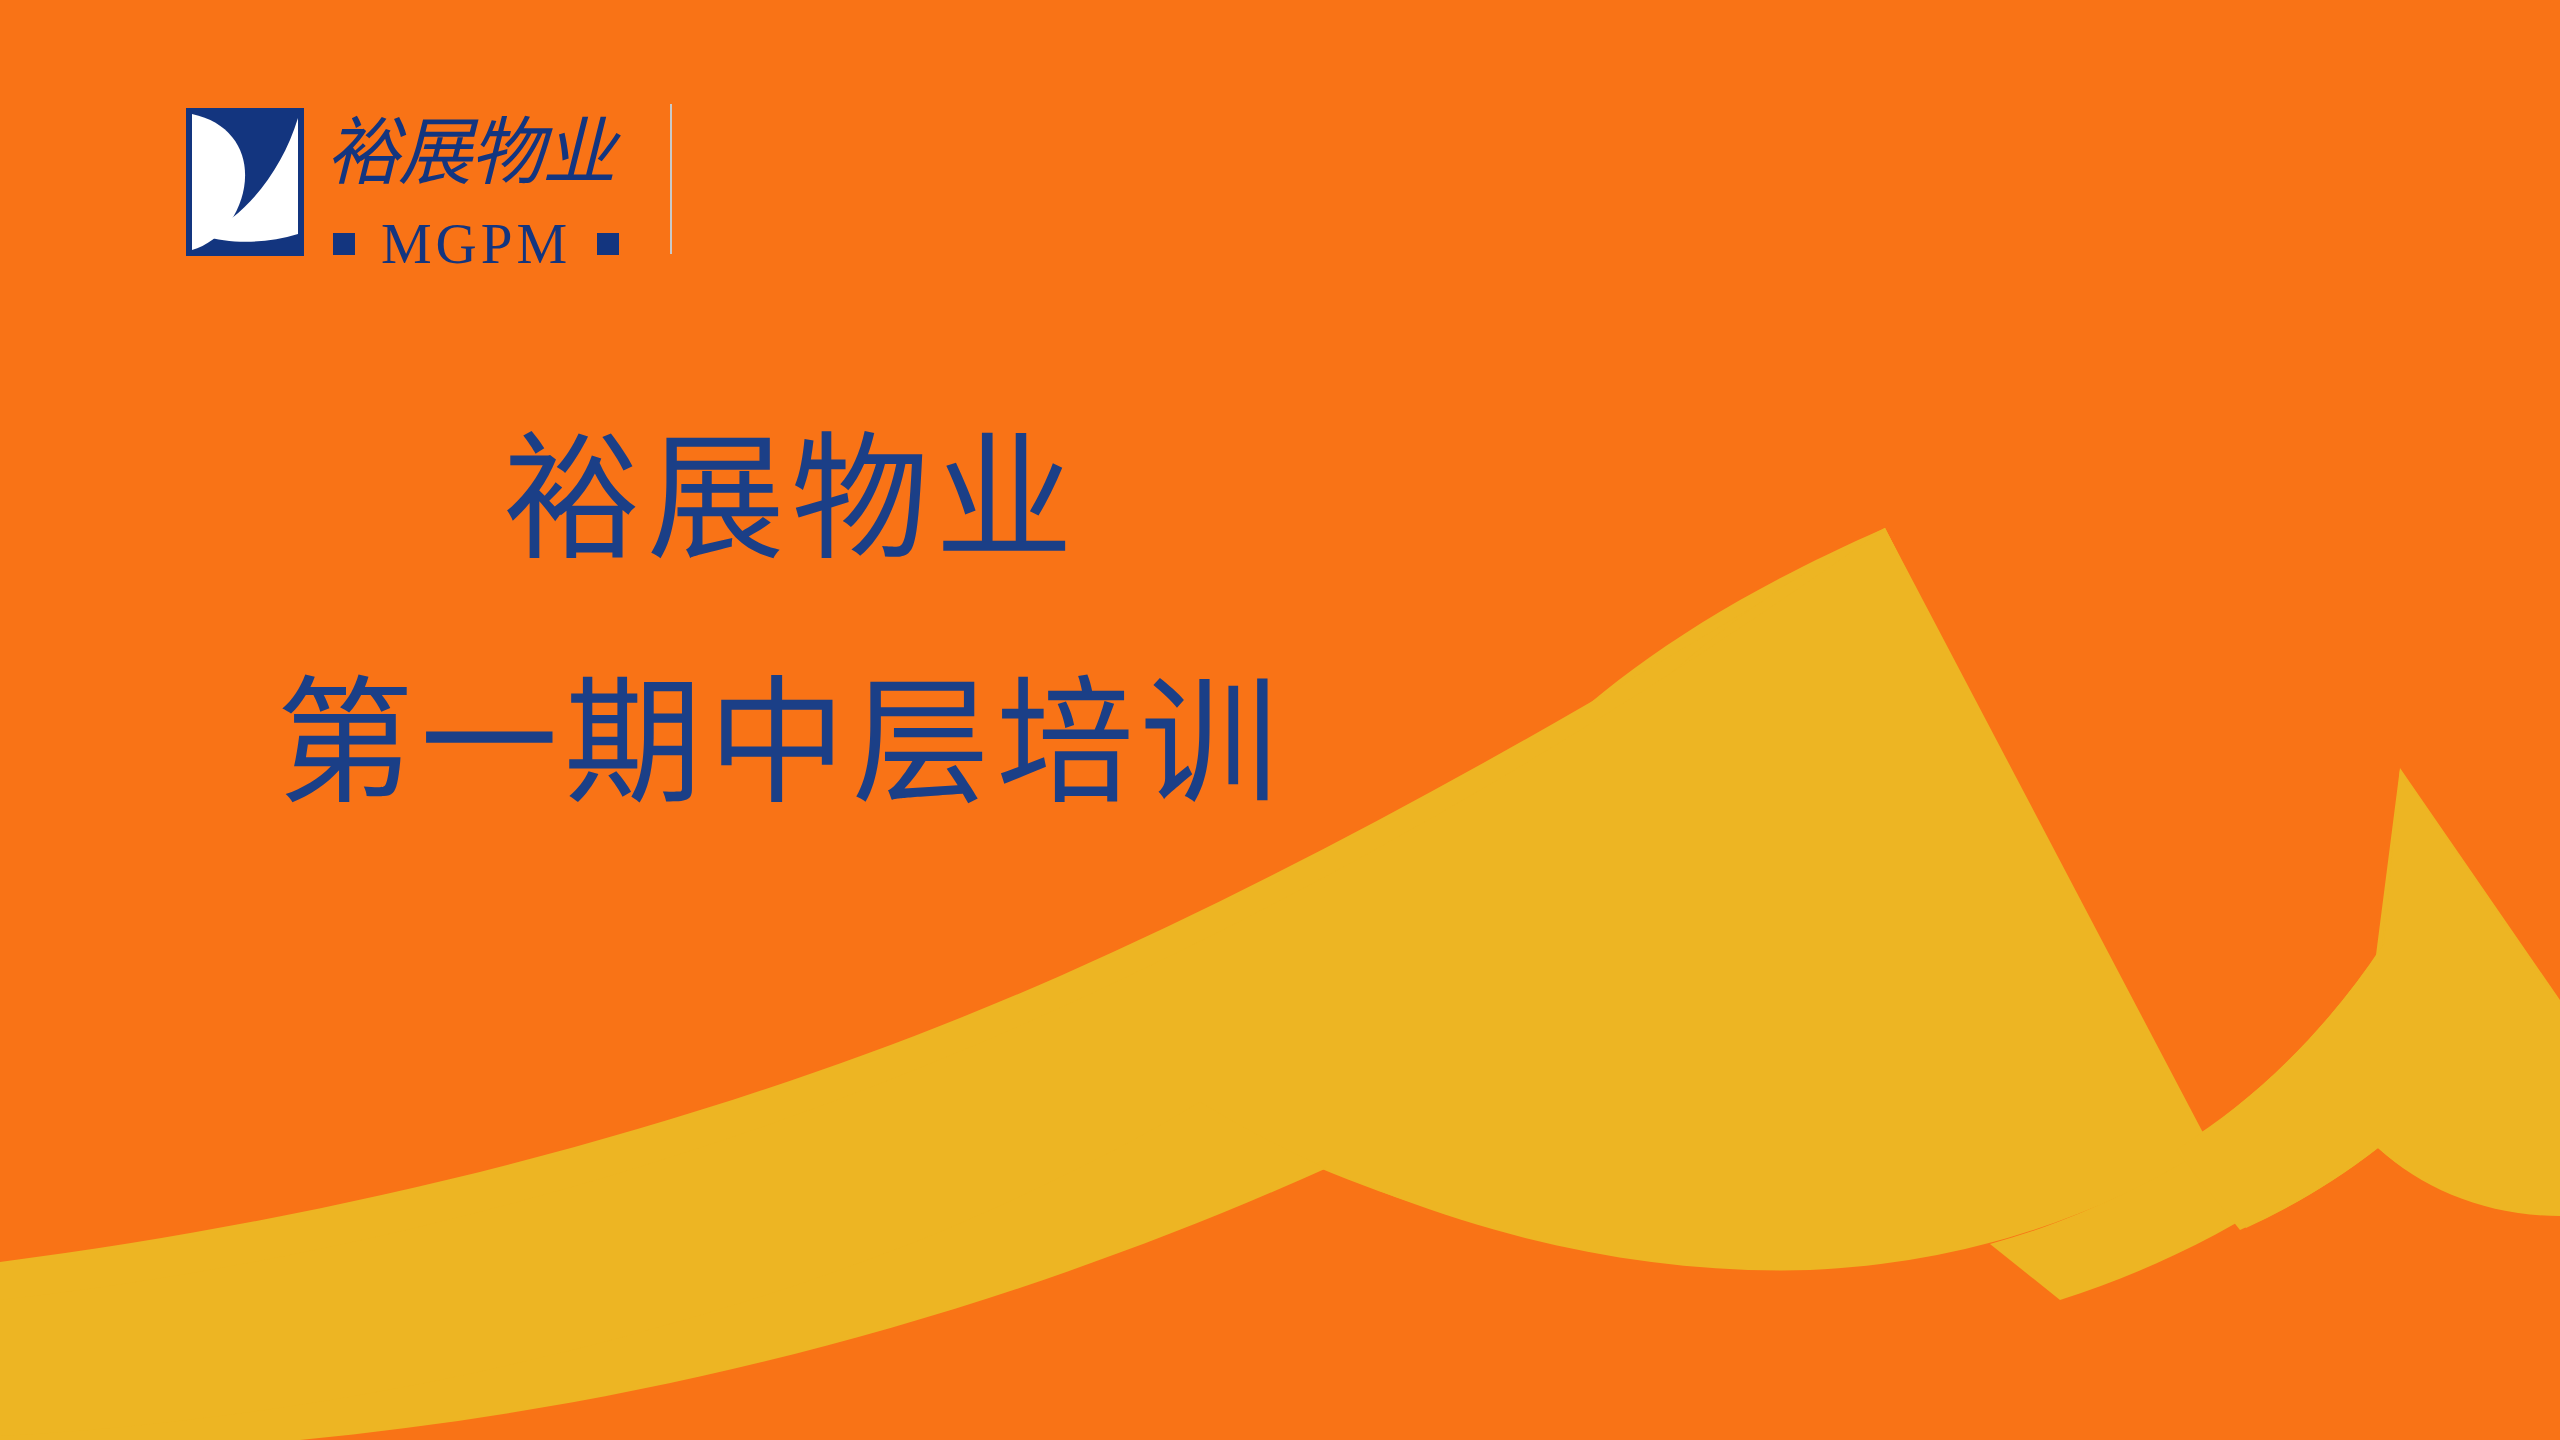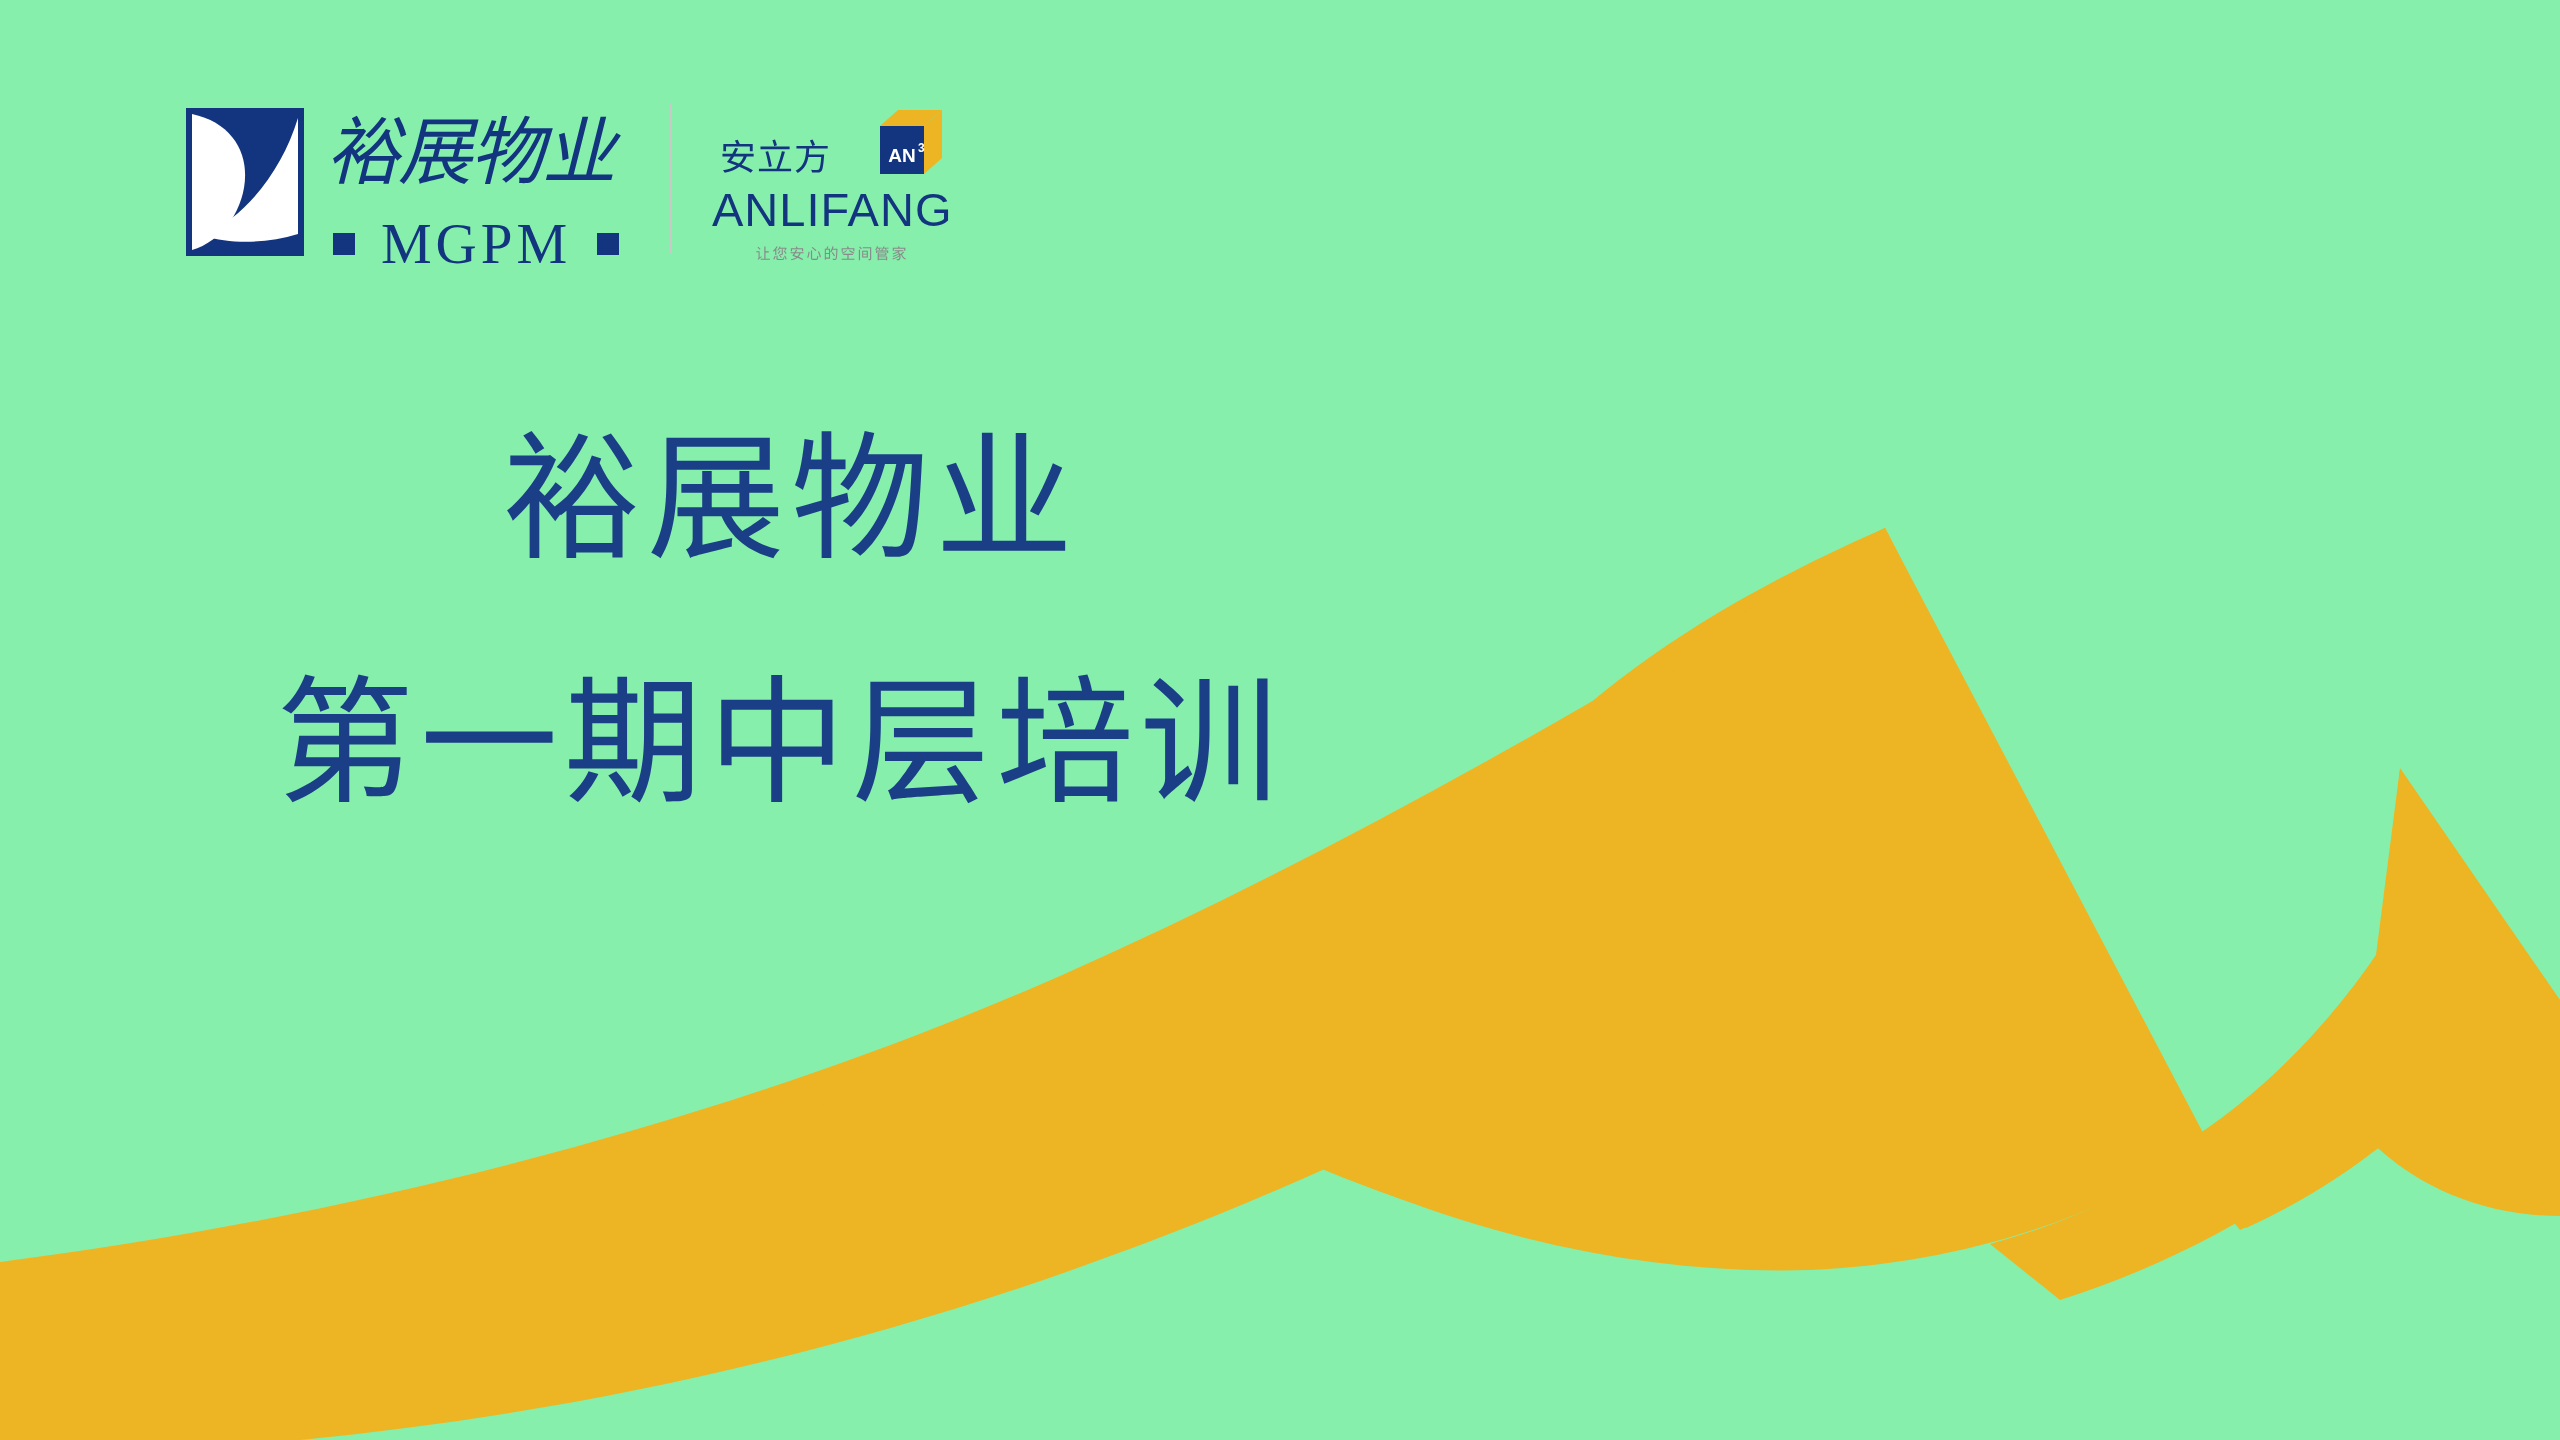--- a/index.html
+++ b/index.html
@@ -5,21 +5,21 @@
 <style>
   html, body {
     margin: 0;
     padding: 0;
     background: #ffffff;
   }
   #slide {
     position: relative;
     width: 2560px;
     height: 1440px;
-    background: #86efac;
+    background: #f97316;
     overflow: hidden;
     font-family: "Liberation Sans", "DejaVu Sans", sans-serif;
   }
 
   
   #mountain-art {
     position: absolute;
     left: 0;
     top: 0;
     width: 2560px;
@@ -329,44 +329,20 @@
         <div class="mgpm-en-row">
           <span class="sq"></span>
           <span class="mgpm-word">MGPM</span>
           <span class="sq"></span>
         </div>
       </div>
     </div>
 
     <div class="logo-divider"></div>
 
-    <div class="brand-anlifang">
-      <div class="alf-row1">
-        <svg class="alf-cn" viewBox="0 0 138 42" role="img" aria-label="安立方">
-          <text x="0" y="34" font-family="'DejaVu Sans','Liberation Sans',sans-serif" font-size="36" fill="#13357F" letter-spacing="1">安立方</text>
-        </svg>
-
-        <svg class="alf-cube" viewBox="0 0 76 74" aria-hidden="true">
-
-          <polygon points="12,18 30,2 74,2 56,18" fill="#EDB523"></polygon>
-
-          <polygon points="56,18 74,2 74,50 56,66" fill="#EDB523"></polygon>
-
-          <rect x="12" y="18" width="44" height="48" fill="#13357F"></rect>
-          <text x="34" y="54" text-anchor="middle" font-family="'Liberation Sans','DejaVu Sans',sans-serif" font-size="19" fill="#ffffff" font-weight="600">AN</text>
-          <text x="50" y="44" font-family="'Liberation Sans','DejaVu Sans',sans-serif" font-size="12" fill="#ffffff" font-weight="600">3</text>
-        </svg>
-      </div>
-
-      <div class="alf-en">ANLIFANG</div>
-
-      <svg class="alf-tagline" viewBox="0 0 200 22" role="img" aria-label="让您安心的空间管家">
-        <text x="100" y="17" text-anchor="middle" font-family="'DejaVu Sans','Liberation Sans',sans-serif" font-size="15" fill="#8A8A8A" letter-spacing="2">让您安心的空间管家</text>
-      </svg>
-    </div>
   </div>
 
   <div id="title-block">
     <div class="title-line title-line-1">裕展物业</div>
     <div class="title-line title-line-2">第一期中层培训</div>
   </div>
 
 </div>
 
 </body></html>

